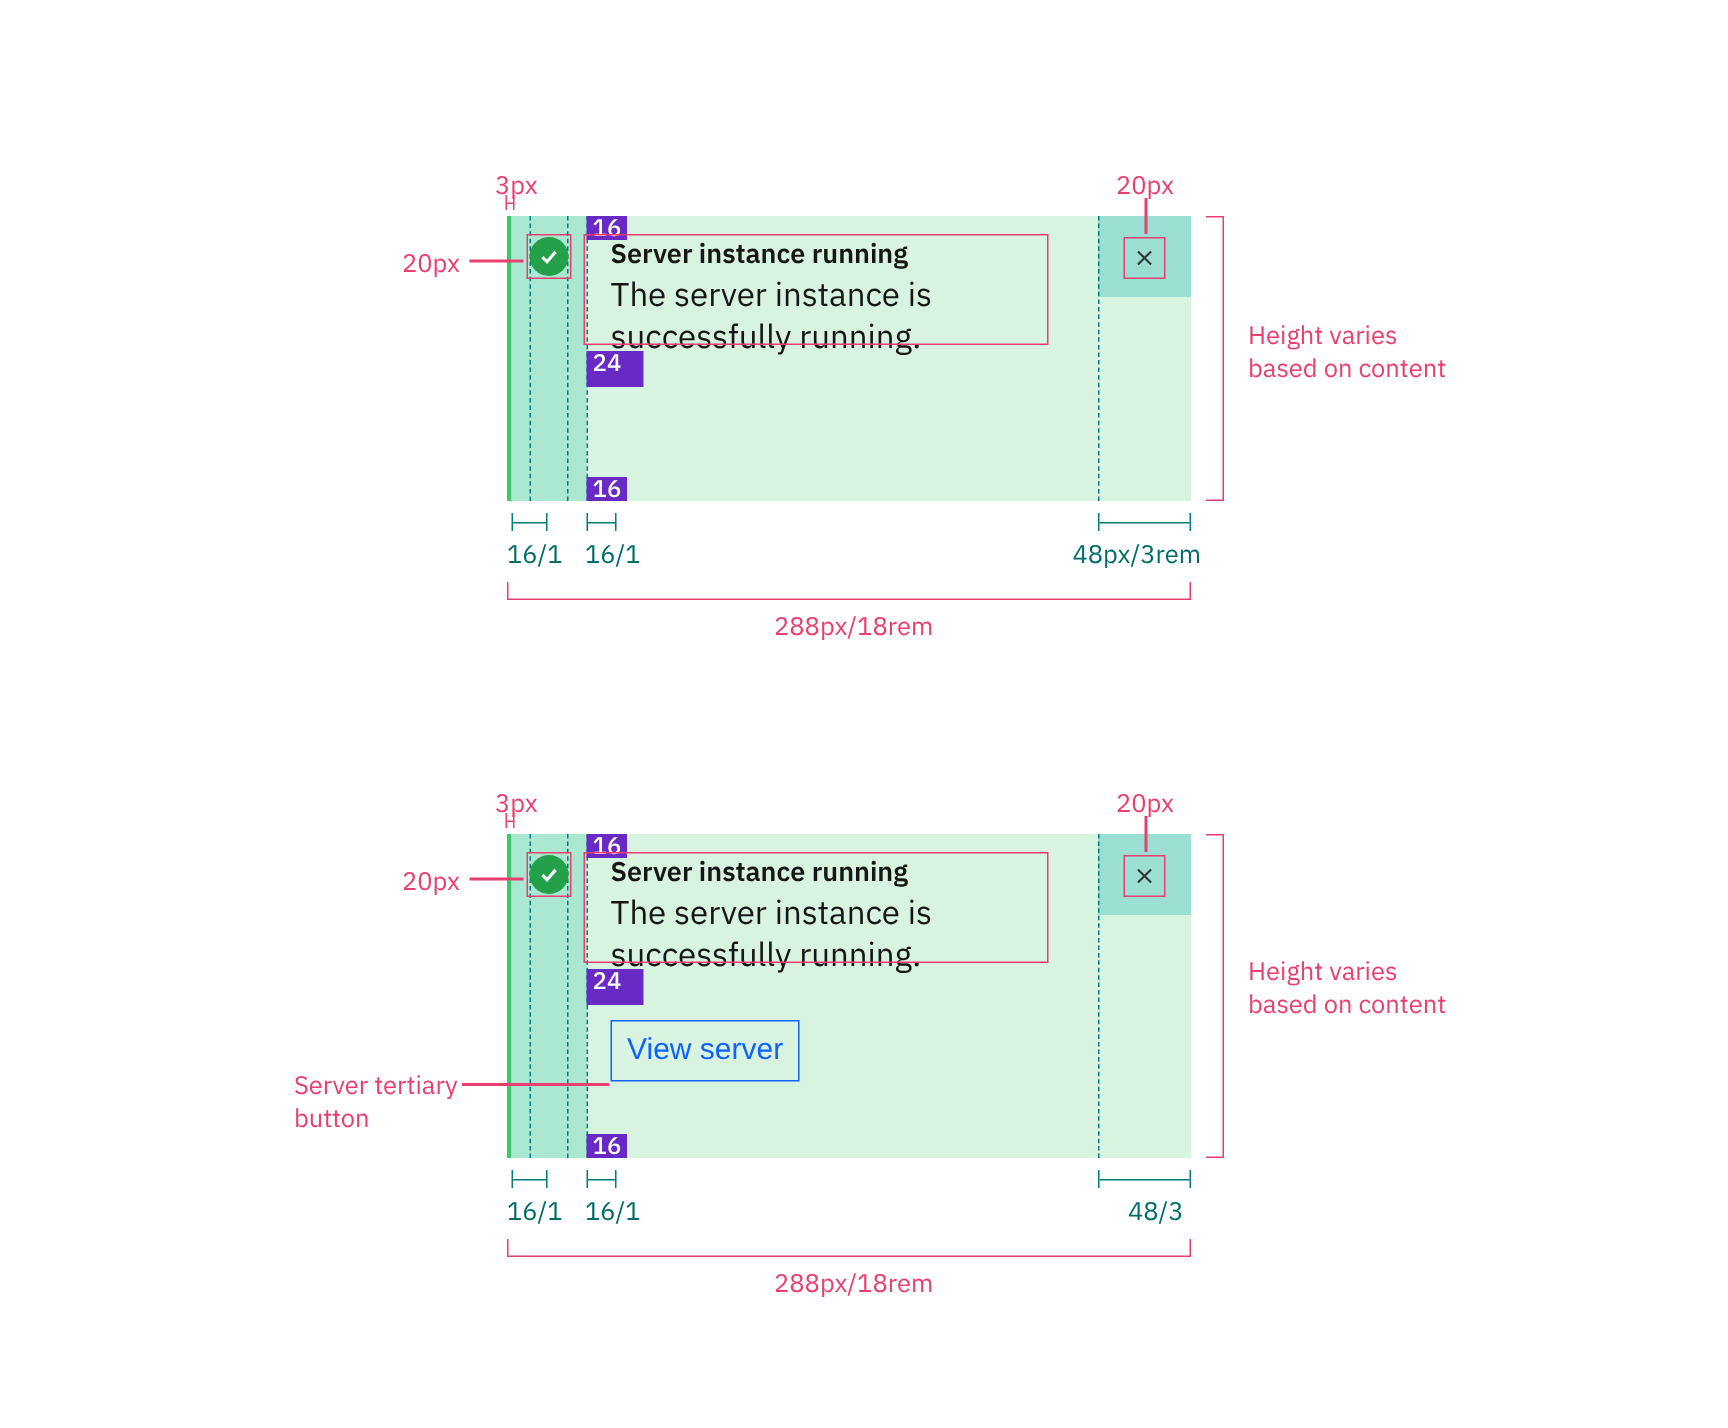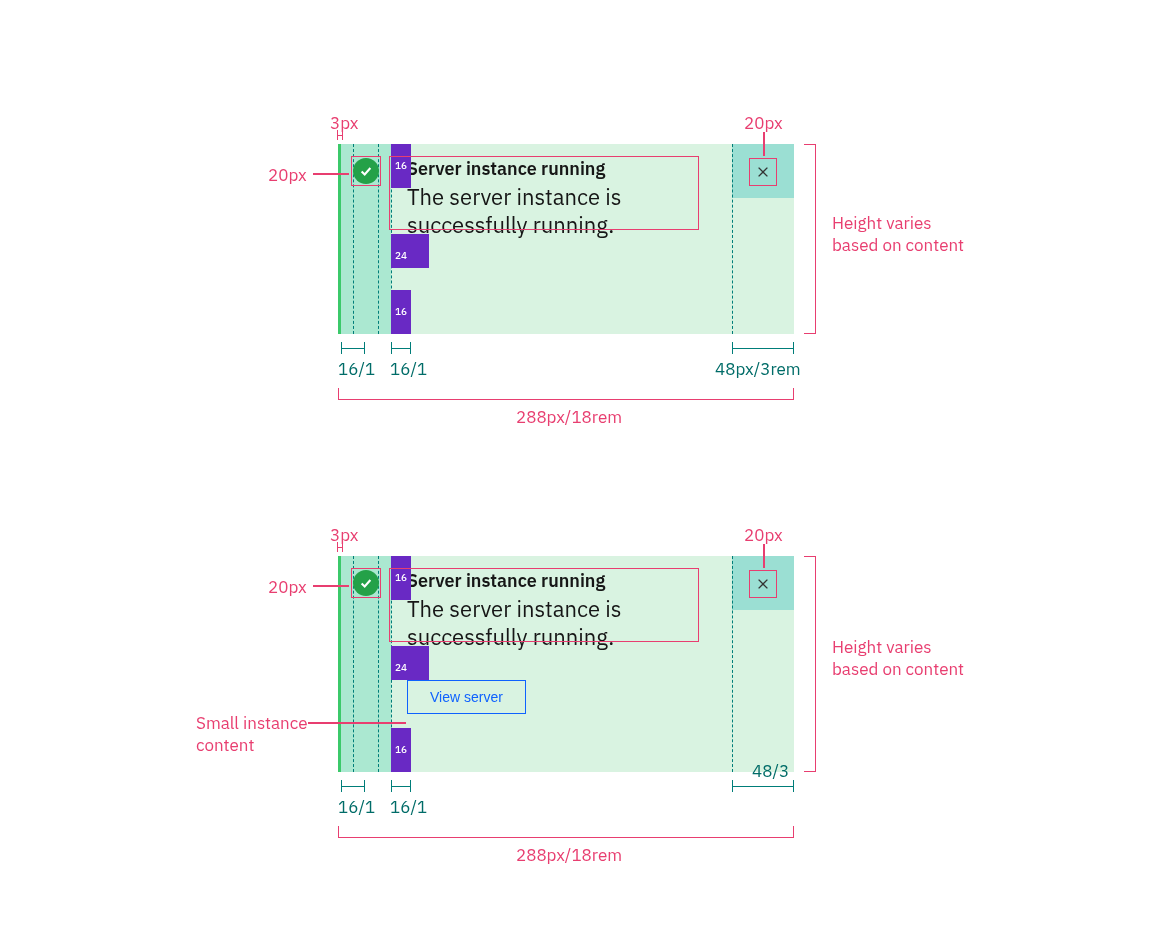--- a/index.html
+++ b/index.html
@@ -101,31 +101,31 @@
   .toast .closecol .close-btn{
     position:absolute;top:14px;left:50%;transform:translateX(-50%);
     width:28px;height:28px;display:flex;align-items:center;justify-content:center;
     background:transparent;border:none;cursor:pointer;padding:0;
   }
   .toast .closecol .close-btn svg{width:14px;height:14px;stroke:#333;stroke-width:1.6;}
 
   
   .chip{
     position:absolute;background:var(--purple);color:#fff;
-    font-size:10px;line-height:1;padding:17px 4px;font-weight:500;
+    font-size:16px;line-height:1;padding:0 4px;font-weight:500;
   }
 
   
   .tertiary-btn{
     display:inline-block;
     border:1px solid var(--blue);
     color:var(--blue);
     background:transparent;
-    font-size:14px;
-    padding:8px 22px;
+    font-size:20px;
+    padding:8px 10px;
     margin-top:28px;
     cursor:pointer;
   }
 
   
   .lbl{position:absolute;font-size:17px;white-space:nowrap;}
   .lbl.pink{color:var(--pink);}
   .lbl.teal{color:var(--teal-dark);}
 
   
@@ -245,27 +245,27 @@
   <div class="lbl pink" style="left:268px;top:576px;">20px</div>
   <div class="conn-pink h" style="left:313px;top:585px;width:36px;"></div>
 
   <div class="lbl pink" style="left:744px;top:524px;">20px</div>
   <div class="conn-pink v" style="left:763px;top:544px;height:24px;"></div>
 
   <div class="vbracket" style="left:804px;top:556px;height:216px;"></div>
   <div class="lbl pink" style="left:832px;top:636px;">Height varies</div>
   <div class="lbl pink" style="left:832px;top:658px;">based on content</div>
 
-  <div class="lbl pink" style="left:196px;top:712px;">Small instance</div>
-  <div class="lbl pink" style="left:196px;top:734px;">content</div>
+  <div class="lbl pink" style="left:196px;top:712px;">Server tertiary</div>
+  <div class="lbl pink" style="left:196px;top:734px;">button</div>
   <div class="conn-pink h" style="left:308px;top:722px;width:98px;"></div>
 
   <div class="hbar-teal" style="left:341px;top:780px;width:24px;"></div>
   <div class="lbl teal" style="left:338px;top:796px;">16/1</div>
   <div class="hbar-teal" style="left:391px;top:780px;width:20px;"></div>
   <div class="lbl teal" style="left:390px;top:796px;">16/1</div>
   <div class="hbar-teal" style="left:732px;top:780px;width:62px;"></div>
-  <div class="lbl teal" style="left:752px;top:760px;">48/3</div>
+  <div class="lbl teal" style="left:752px;top:796px;">48/3</div>
 
   <div class="hbracket-pink" style="left:338px;top:826px;width:456px;"></div>
   <div class="lbl pink" style="left:516px;top:844px;">288px/18rem</div>
 
 </div>
 
 </body></html>

